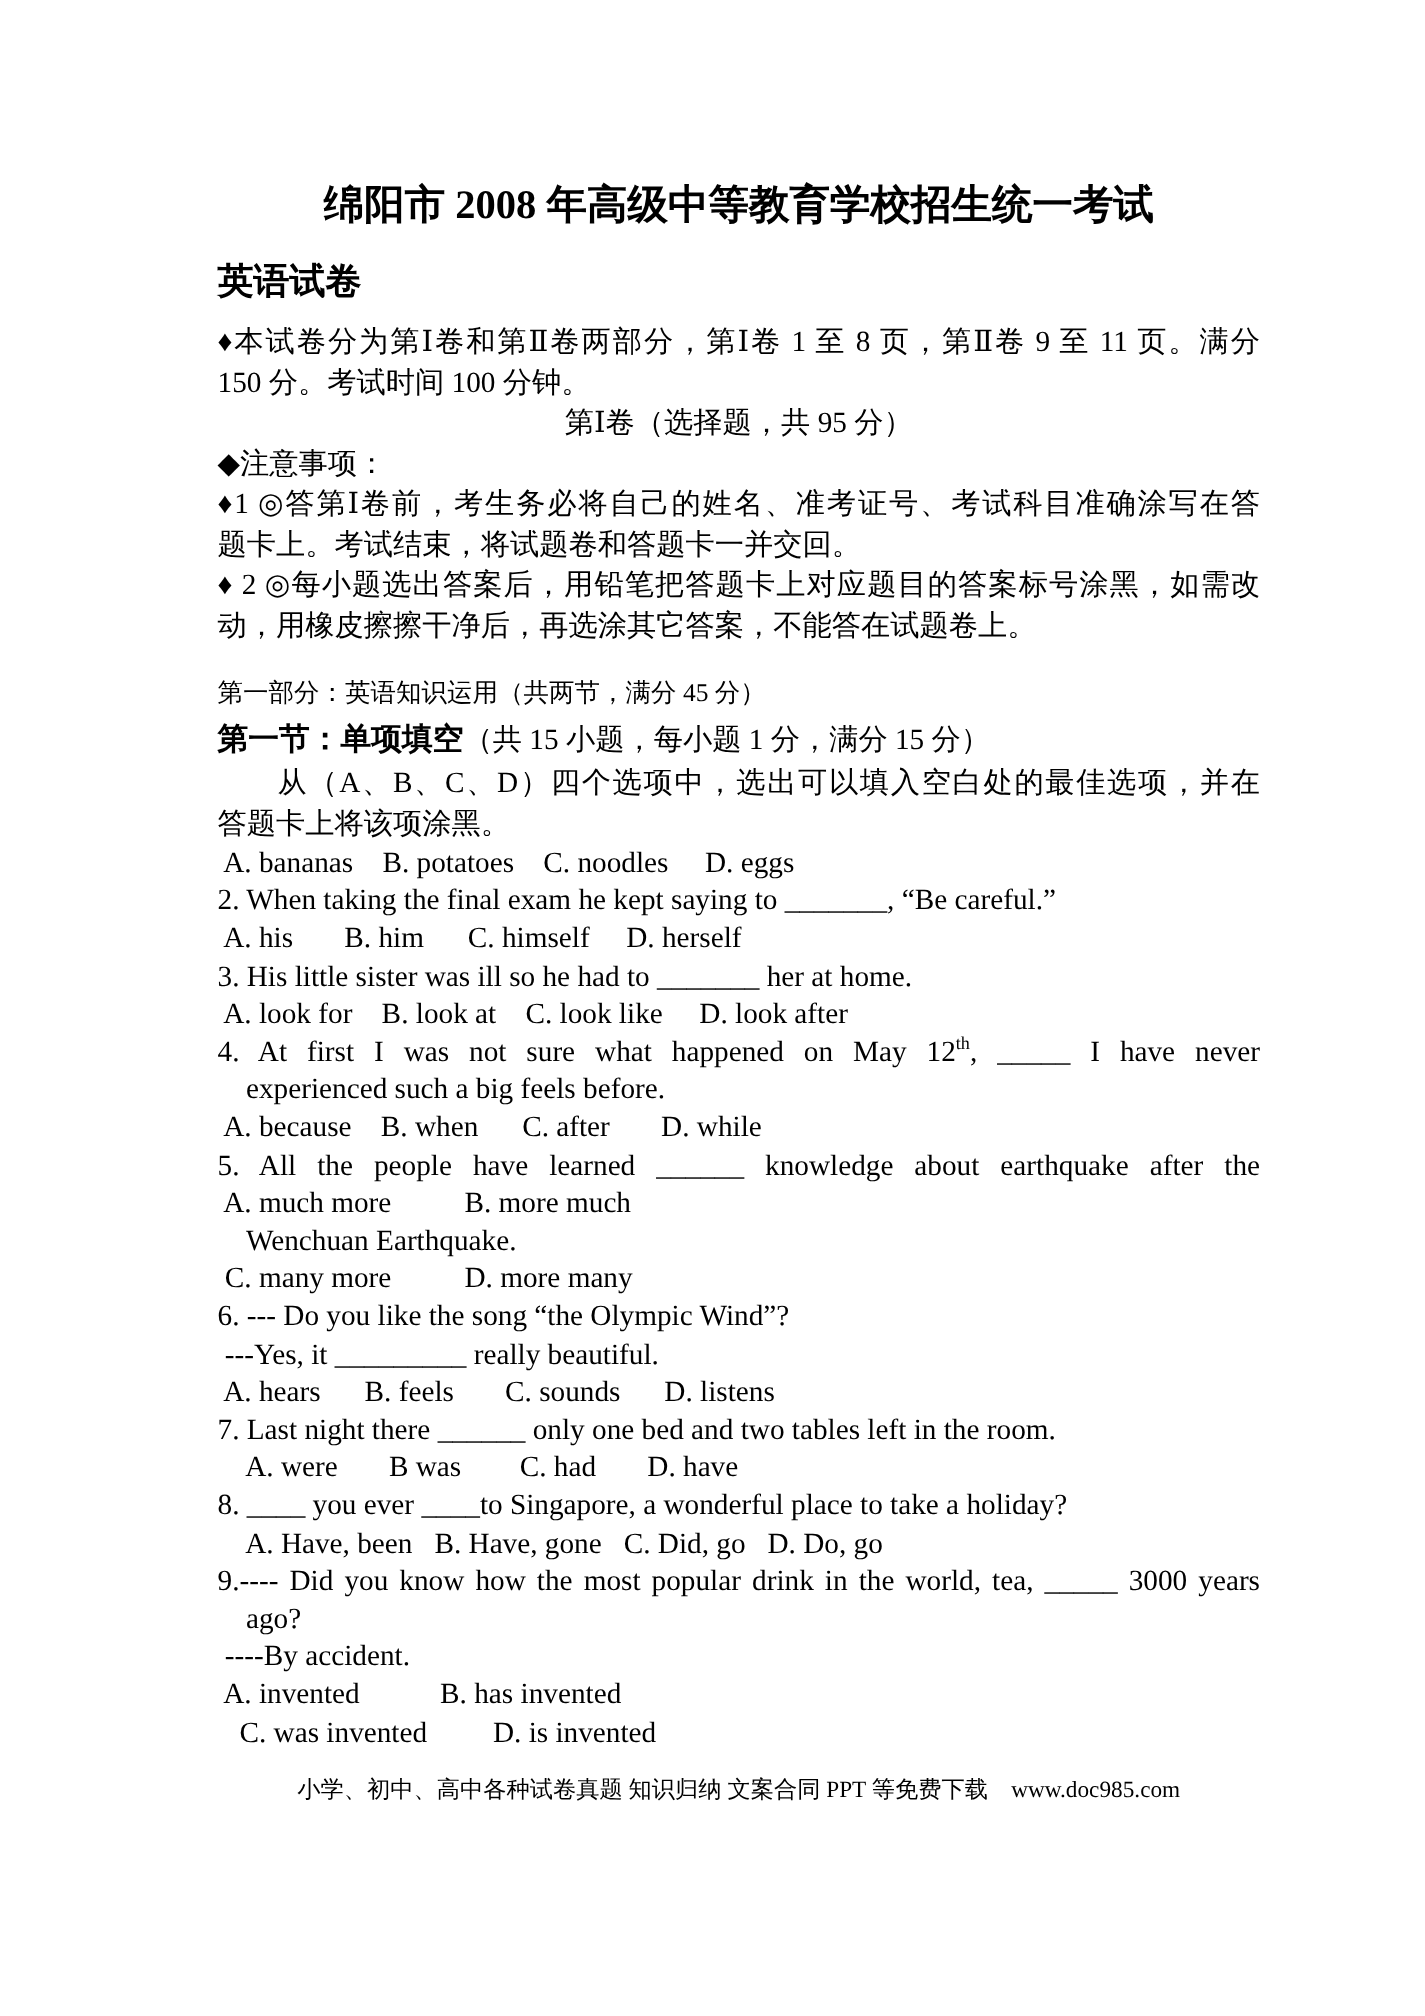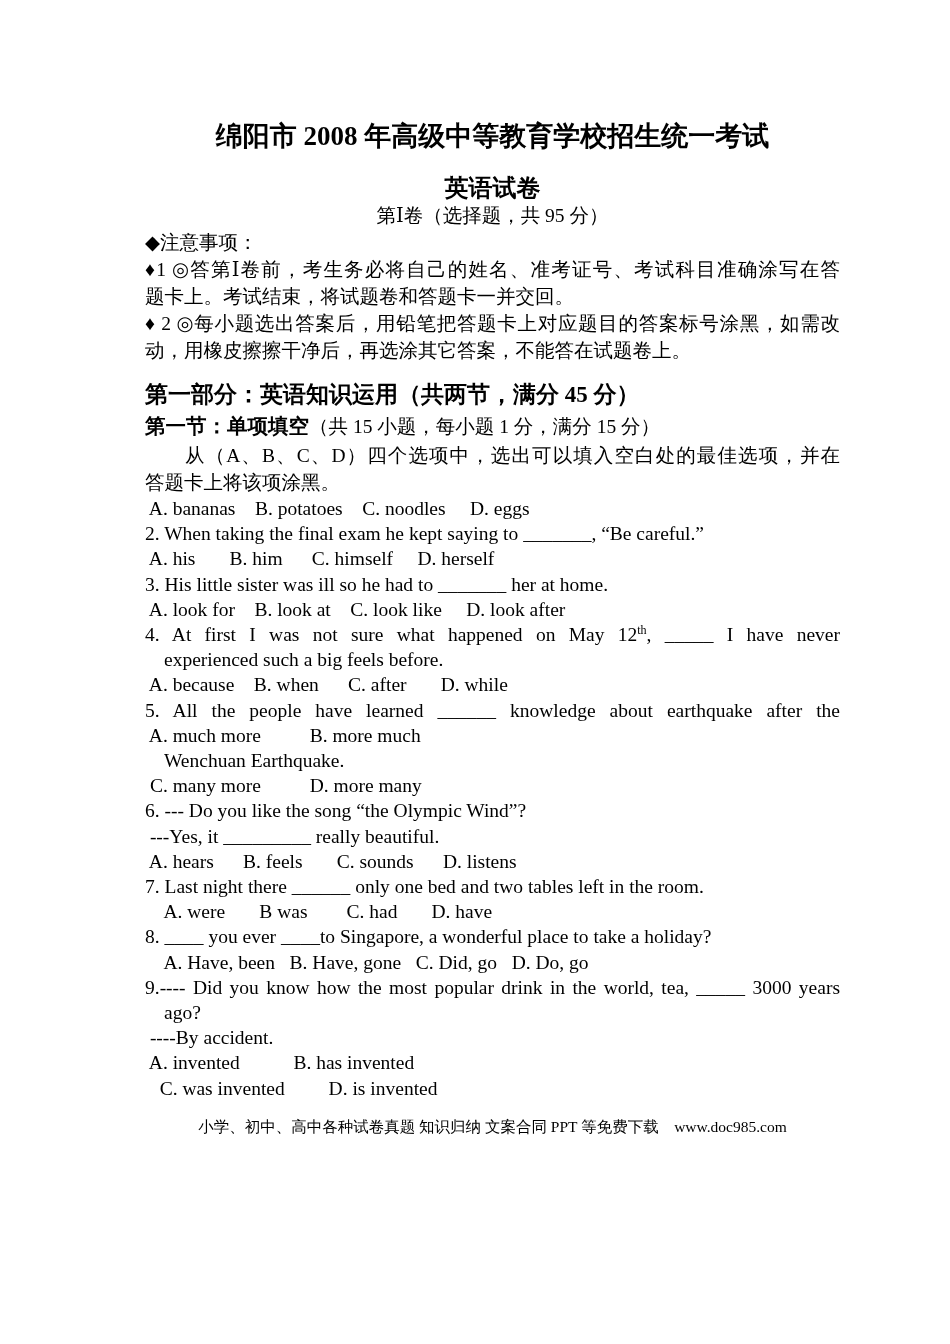--- a/index.html
+++ b/index.html
@@ -8,49 +8,53 @@
     font-family: "Liberation Serif", "DejaVu Serif", serif;
     color: #000000;
     overflow: hidden;
   }
   .page { box-sizing: border-box; width: 950px; padding: 120px 110px 0 145px; }
   .title {
     text-align: center; font-weight: bold;
     font-size: 27px; line-height: 33px;
   }
   .subtitle {
-    text-align: center; font-weight: bold;
+    font-weight: bold;
     font-size: 24px; line-height: 28px; margin-top: 21px;
   }
   .cn { font-size: 19.5px; line-height: 27px; }
   .intro { margin-top: 13px; }
   .just { text-align: justify; text-align-last: justify; }
   .center { text-align: center; }
   .gap { height: 14px; }
-  .h1 { font-weight: bold; font-size: 23px; line-height: 33px; }
+  .h1 { font-weight: normal; font-size: 17px; line-height: 33px; }
   .sec { font-size: 19.5px; line-height: 31px; }
   .sec .b { font-weight: bold; font-size: 20.5px; }
   .instr1 { text-indent: 2.05em; line-height: 27px; }
   .instr2 { line-height: 27px; }
   .en { font-size: 19.5px; line-height: 25.2px; white-space: pre; }
   .en.just { white-space: normal; }
   .ind { padding-left: 19px; }
   .sup { vertical-align: super; font-size: 0.62em; line-height: 0; }
   .footer {
     text-align: center; font-size: 15.5px; line-height: 21px; margin-top: 15px;
   }
 </style>
 </head>
 <body>
 
 <div class="page">
 
   <div class="title">绵阳市 2008 年高级中等教育学校招生统一考试</div>
   <div class="subtitle">英语试卷</div>
 
+  <div class="intro">
+    <div class="cn just">♦本试卷分为第Ⅰ卷和第Ⅱ卷两部分，第Ⅰ卷 1 至 8 页，第Ⅱ卷 9 至 11 页。满分</div>
+    <div class="cn">150 分。考试时间 100 分钟。</div>
+  </div>
 
   <div class="cn center">第Ⅰ卷（选择题，共 95 分）</div>
 
   <div>
     <div class="cn">◆注意事项：</div>
     <div class="cn just">♦1 ◎答第Ⅰ卷前，考生务必将自己的姓名、准考证号、考试科目准确涂写在答</div>
     <div class="cn">题卡上。考试结束，将试题卷和答题卡一并交回。</div>
     <div class="cn just">♦ 2 ◎每小题选出答案后，用铅笔把答题卡上对应题目的答案标号涂黑，如需改</div>
     <div class="cn">动，用橡皮擦擦干净后，再选涂其它答案，不能答在试题卷上。</div>
   </div>

